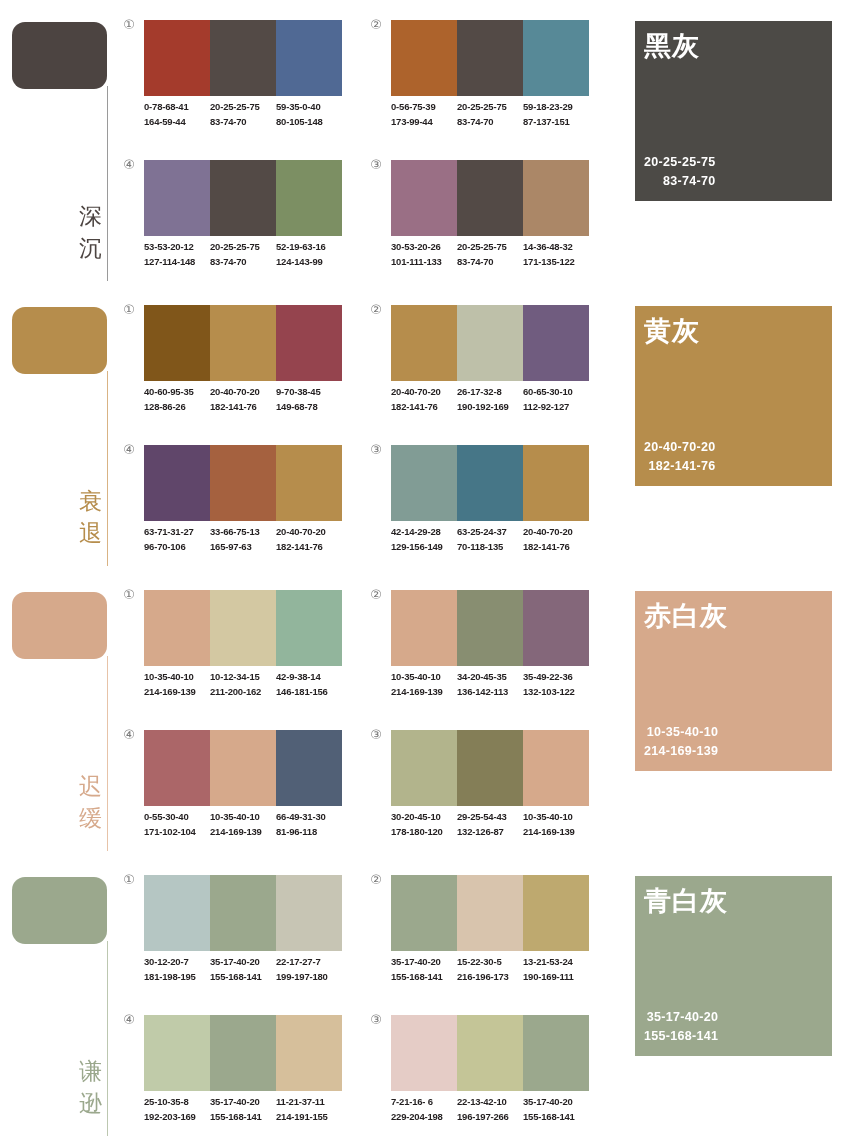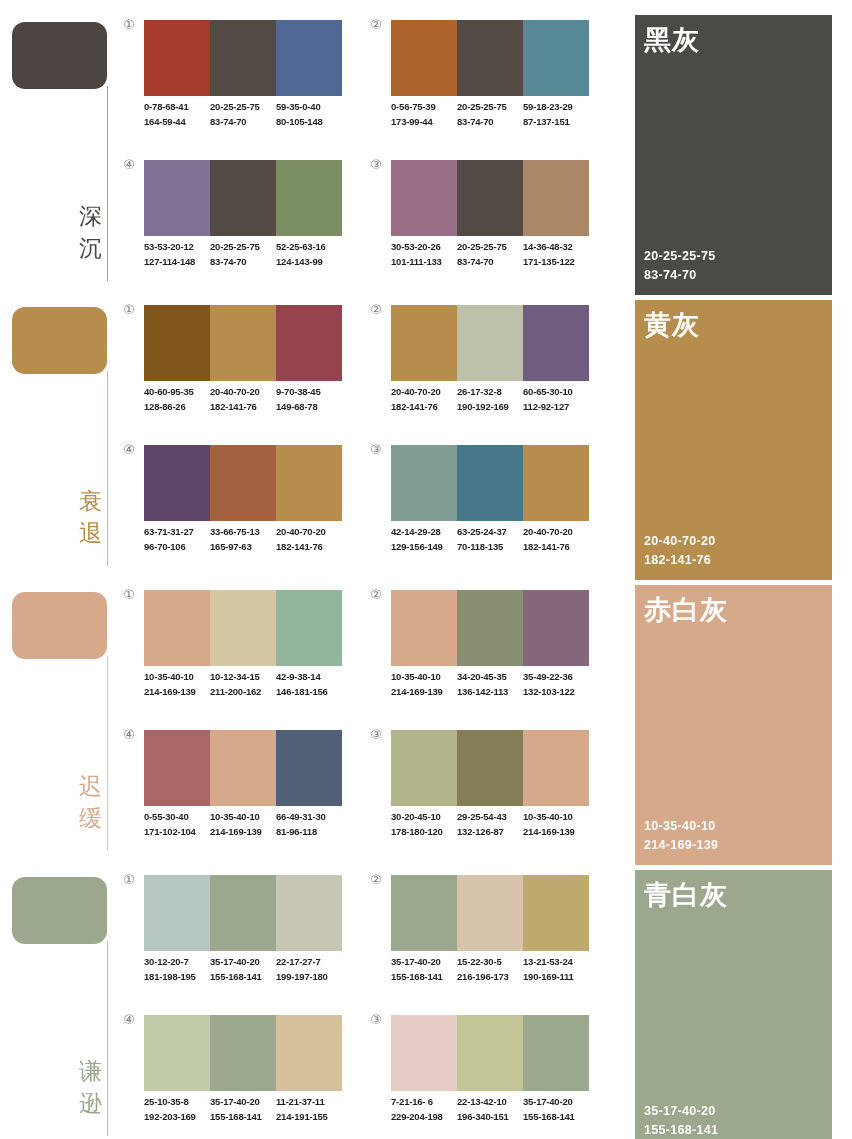--- a/index.html
+++ b/index.html
@@ -111,23 +111,24 @@
     color: #231f20;
     letter-spacing: -0.2px;
     white-space: nowrap;
   }
   .code-cell .cmyk, .code-cell .rgb { display: block; }
 
   
   .feature {
     position: absolute;
     left: 635px;
-    top: 15px;
+    top: 21px;
     width: 197px;
-    height: 280px;
+    height: 180px;
+    text-align: right;
   }
   .feature-title {
     position: absolute;
     left: 9px;
     top: 8px;
     font-size: 27px;
     line-height: 34px;
     font-weight: bold;
     color: #ffffff;
     font-family: "DejaVu Sans", "Liberation Sans", sans-serif;
@@ -232,21 +233,21 @@
         <div class="codes">
           <div class="code-cell">
             <span class="cmyk">53-53-20-12</span>
             <span class="rgb">127-114-148</span>
           </div>
           <div class="code-cell">
             <span class="cmyk">20-25-25-75</span>
             <span class="rgb">83-74-70</span>
           </div>
           <div class="code-cell">
-            <span class="cmyk">52-25-63-16</span>
+            <span class="cmyk">52-19-63-16</span>
             <span class="rgb">124-143-99</span>
           </div>
         </div>
       </div>
       <div class="feature" style="background: rgb(76, 74, 70);">
         <div class="feature-title">黑灰</div>
         <div class="feature-codes">
           <span>20-25-25-75</span>
           <span>83-74-70</span>
         </div>
@@ -516,21 +517,21 @@
           <div class="swatch" style="background: rgb(196, 197, 151);"></div>
           <div class="swatch" style="background: rgb(155, 168, 141);"></div>
         </div>
         <div class="codes">
           <div class="code-cell">
             <span class="cmyk">7-21-16- 6</span>
             <span class="rgb">229-204-198</span>
           </div>
           <div class="code-cell">
             <span class="cmyk">22-13-42-10</span>
-            <span class="rgb">196-340-151</span>
+            <span class="rgb">196-197-266</span>
           </div>
           <div class="code-cell">
             <span class="cmyk">35-17-40-20</span>
             <span class="rgb">155-168-141</span>
           </div>
         </div>
       </div>
       <div class="combo c4">
         <div class="combo-num" style="border: none; font-size: 13px; color: rgb(122, 122, 122);">④</div>
         <div class="swatch-row">

